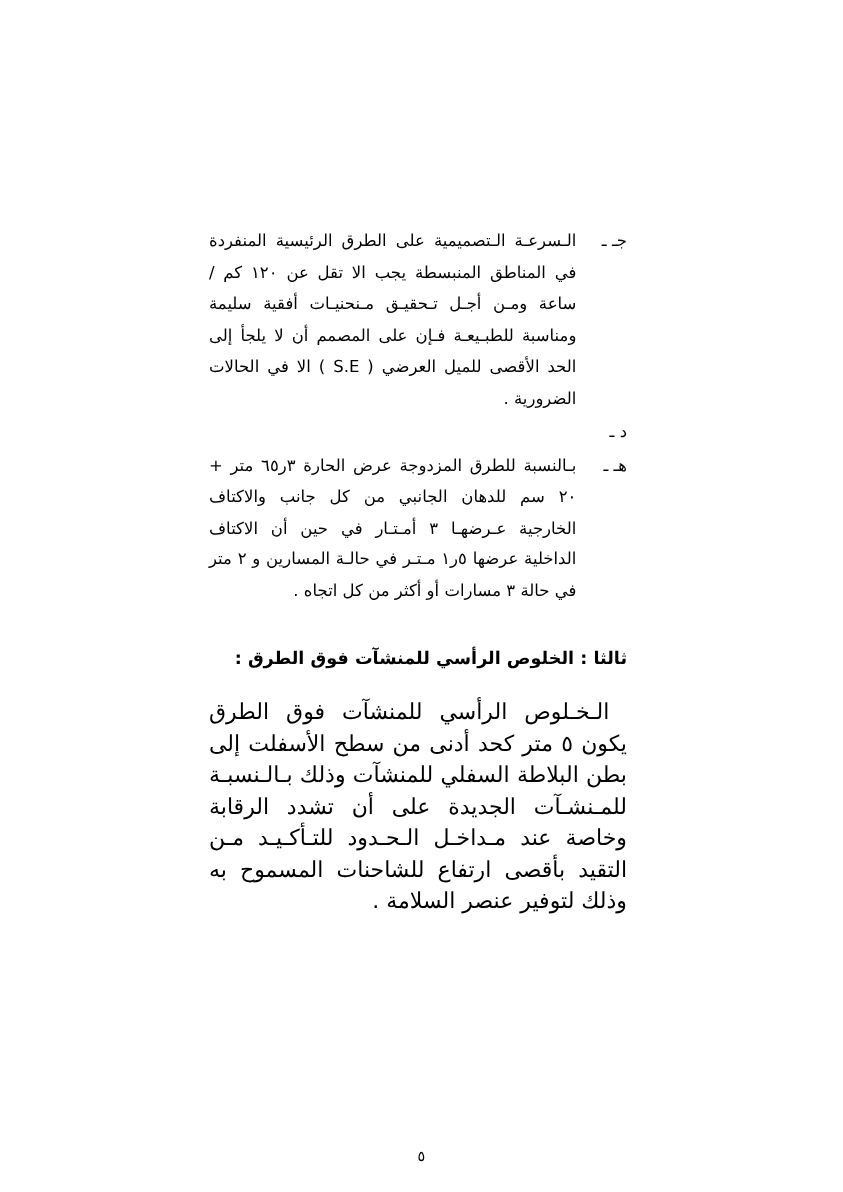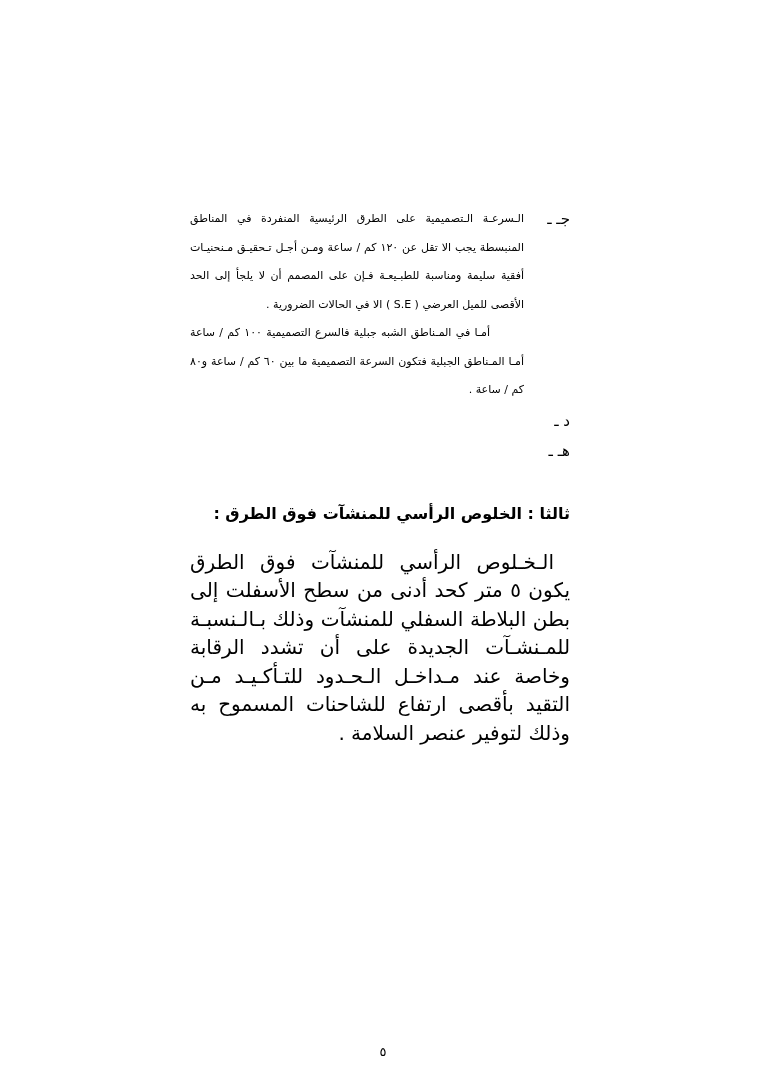--- a/index.html
+++ b/index.html
@@ -40,21 +40,21 @@
     width: 46px;
     font-size: 15px;
     line-height: 28.5px;
     text-align: center;
     padding-left: 6px;
     box-sizing: border-box;
     white-space: nowrap;
   }
   .clause-text {
     flex: 1 1 auto;
-    font-size: 11px;
+    font-size: 15px;
     line-height: 28.5px;
     text-align: justify;
     text-align-last: right;
   }
   .clause-text p {
     margin: 0;
   }
   .indent-para {
     text-indent: 34px;
   }
@@ -86,30 +86,32 @@
 </head>
 <body>
 
 <div class="page">
   <div class="doc-body">
 
     <div class="clause">
       <div class="clause-marker">جـ ـ</div>
       <div class="clause-text">
         <p>الـسرعـة الـتصميمية على الطرق الرئيسية المنفردة في المناطق المنبسطة يجب الا تقل عن ١٢٠ كم / ساعة ومـن أجـل تـحقيـق مـنحنيـات أفقية سليمة ومناسبة للطبـيعـة فـإن على المصمم أن لا يلجأ إلى الحد الأقصى للميل العرضي ( S.E ) الا في الحالات الضرورية .</p>
-        <p class="indent-para">أمـا في المـناطق الشبه جبلية فالسرع التصميمية ١٠٠ كم / ساعة أمـا المـناطق الجبلية فتكون السرعة التصميمية ما بين ٦٠ كم / ساعة و٨٠ كم / ساعة .</p>
       </div>
     </div>
 
     <div class="clause">
       <div class="clause-marker">د ـ</div>
     </div>
 
     <div class="clause">
       <div class="clause-marker">هـ ـ</div>
+      <div class="clause-text">
+        <p>بـالنسبة للطرق المزدوجة عرض الحارة ٣ر٦٥ متر + ٢٠ سم للدهان الجانبي من كل جانب والاكتاف الخارجية عـرضهـا ٣ أمـتـار في حين أن الاكتاف الداخلية عرضها ٥ر١ مـتـر في حالـة المسارين و ٢ متر في حالة ٣ مسارات أو أكثر من كل اتجاه .</p>
+      </div>
     </div>
 
     <div class="section-heading">ثالثا : الخلوص الرأسي للمنشآت فوق الطرق :</div>
 
     <p class="tail-para">الـخـلوص الرأسي للمنشآت فوق الطرق يكون ٥ متر كحد أدنى من سطح الأسفلت إلى بطن البلاطة السفلي للمنشآت وذلك بـالـنسبـة للمـنشـآت الجديدة على أن تشدد الرقابة وخاصة عند مـداخـل الـحـدود للتـأكـيـد مـن التقيد بأقصى ارتفاع للشاحنات المسموح به وذلك لتوفير عنصر السلامة .</p>
 
   </div>
 
   <div class="page-number">٥</div>
 </div>

